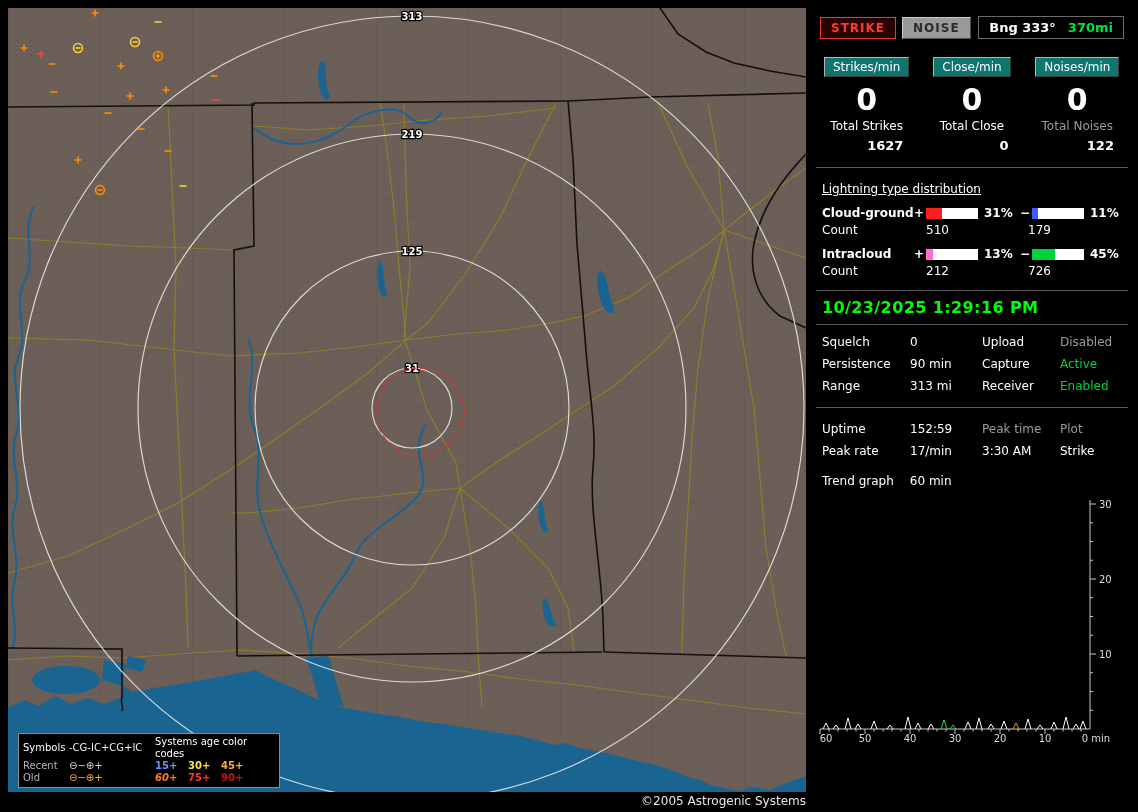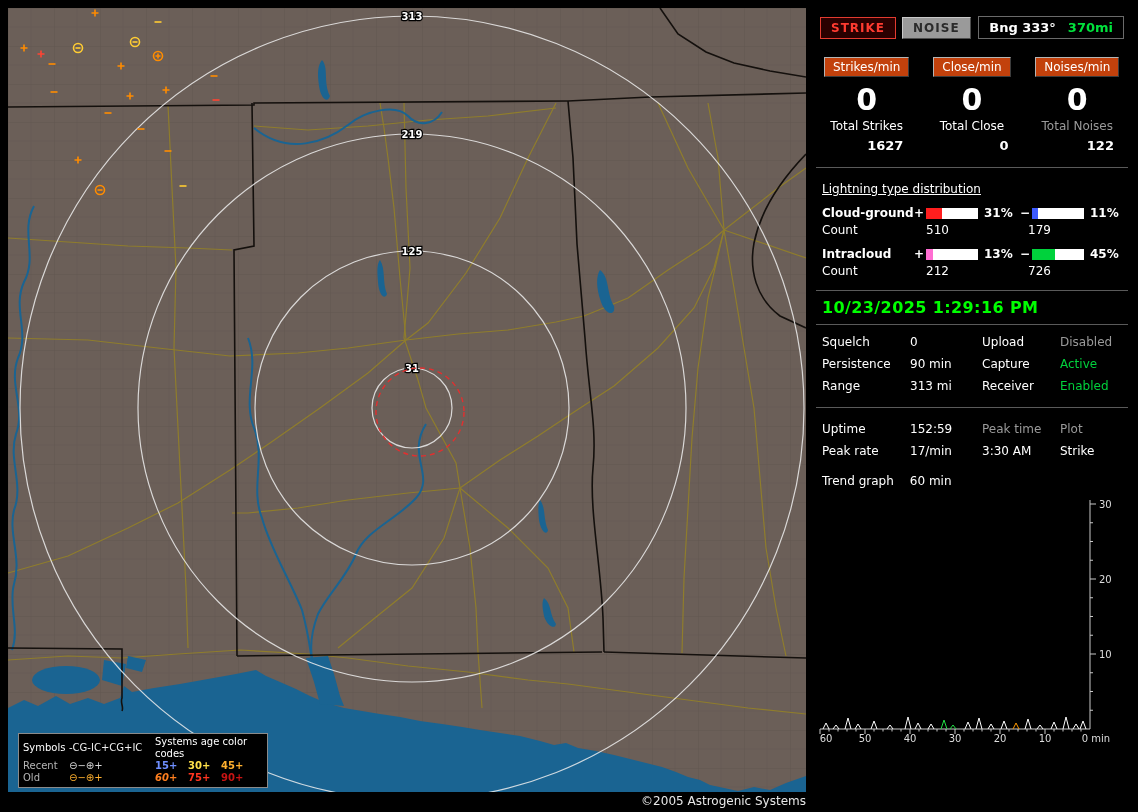--- a/index.html
+++ b/index.html
@@ -8,41 +8,41 @@
 
   
   .map{position:absolute;left:8px;top:8px;width:798px;height:784px;overflow:hidden;background:#a3a3a3;}
   .ring{fill:none;stroke:#ededed;stroke-width:1.2;opacity:.85;}
   .ring-label{fill:#fff;stroke:#000;stroke-width:2.5px;paint-order:stroke;font:bold 10px "DejaVu Sans",sans-serif;text-anchor:middle;}
   .alarm-ring{fill:none;stroke:#e03030;stroke-width:1.4;stroke-dasharray:5 4;}
 
   .copyright{position:absolute;left:560px;top:794px;width:246px;text-align:right;color:#e8e8e8;font-size:12px;}
 
   
-  .legend{position:absolute;left:10px;bottom:4px;width:244px;background:#000;border:1px solid #8a8a8a;color:#eee;font-size:10px;padding:2px 0 3px 4px;}
+  .legend{position:absolute;left:10px;bottom:4px;width:244px;background:#000;border:1px solid #8a8a8a;color:#eee;font-size:10px;padding:2px 12px 3px 4px;}
   .lg-row{display:grid;grid-template-columns:46px 86px 1fr;align-items:center;line-height:12px;}
   .lg-lab{color:#fff;}
   .lg-lab.dim{color:#b5b5b5;}
   .lg-syms{display:flex;justify-content:flex-start;padding-right:8px;}
   .lg-ages{display:flex;}
   .lg-age{display:inline-block;width:33px;font-weight:bold;}
   .lg-title{color:#fff;}
 
   
   .panel{position:absolute;left:814px;top:8px;width:316px;height:796px;background:#000;color:#fff;font-size:12px;}
   .top-bar{display:flex;align-items:center;gap:6px;margin:8px 6px 0 6px;}
   .lamp{font:bold 12px "DejaVu Sans",sans-serif;padding:3px 10px;letter-spacing:1px;cursor:pointer;}
   .lamp.strike{background:#2a0000;color:#ff3b30;border:1px solid #e23b30;}
   .lamp.noise{background:#9a9a9a;color:#2b2b2b;border:1px solid #c9c9c9;border-right-color:#4d4d4d;border-bottom-color:#4d4d4d;}
   .bng-box{margin-left:auto;display:flex;gap:12px;align-items:center;border:1px solid #6a6a6a;padding:3px 10px;font-weight:bold;font-size:13px;}
   .green{color:#00e23c;}
 
   .rates{display:flex;margin-top:18px;}
   .rate-col{width:33.33%;text-align:center;}
-  .chip{display:inline-block;background:#c2410c;color:#fff;font-size:12px;padding:2px 8px;cursor:pointer;
+  .chip{display:inline-block;background:#0f766e;color:#fff;font-size:12px;padding:2px 8px;cursor:pointer;
         border-top:1px solid #b5b5b5;border-left:1px solid #b5b5b5;border-right:1px solid #3c3c3c;border-bottom:1px solid #3c3c3c;}
   .big-num{font-size:30px;font-weight:bold;margin-top:5px;}
   .total-label{margin-top:2px;font-size:12px;}
   .total-label.dim{color:#9a9a9a;}
   .total-value{font-size:13px;font-weight:bold;text-align:right;padding-right:16px;margin-top:5px;}
 
   .sep{border:none;border-top:1px solid #5a5a5a;margin:14px 2px;}
 
   .dist-title{font-size:12px;text-decoration:underline;margin:0 0 10px 8px;}
   .dist-row{display:grid;grid-template-columns:92px 12px 56px 38px 12px 56px auto;align-items:center;margin:3px 0 3px 8px;}

